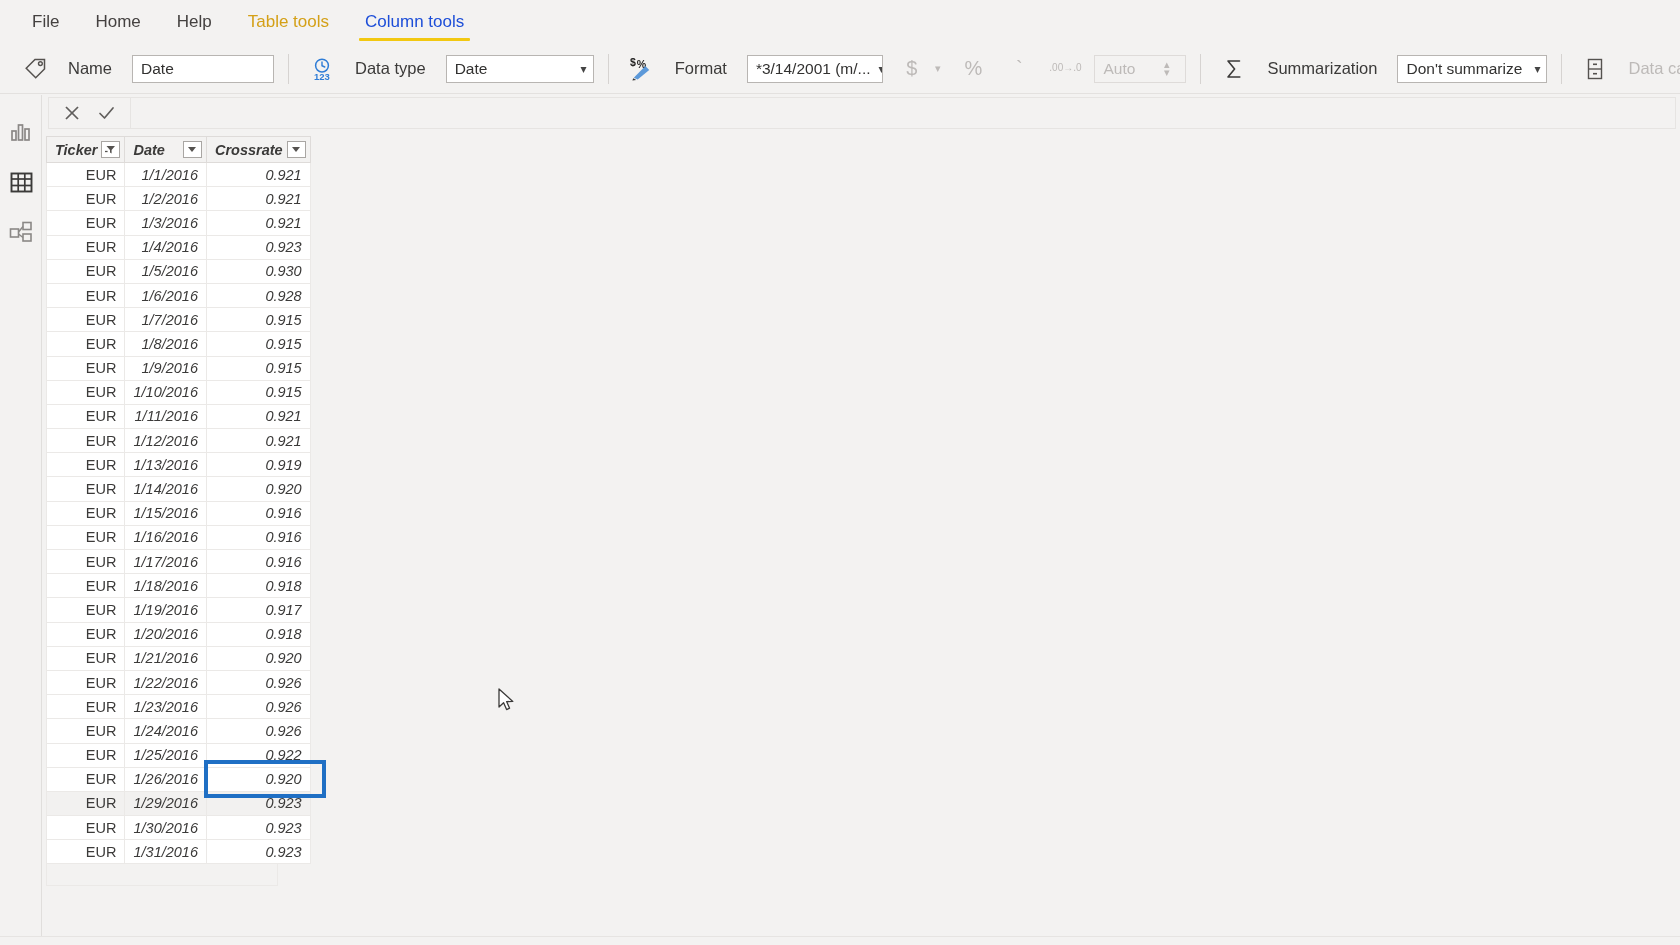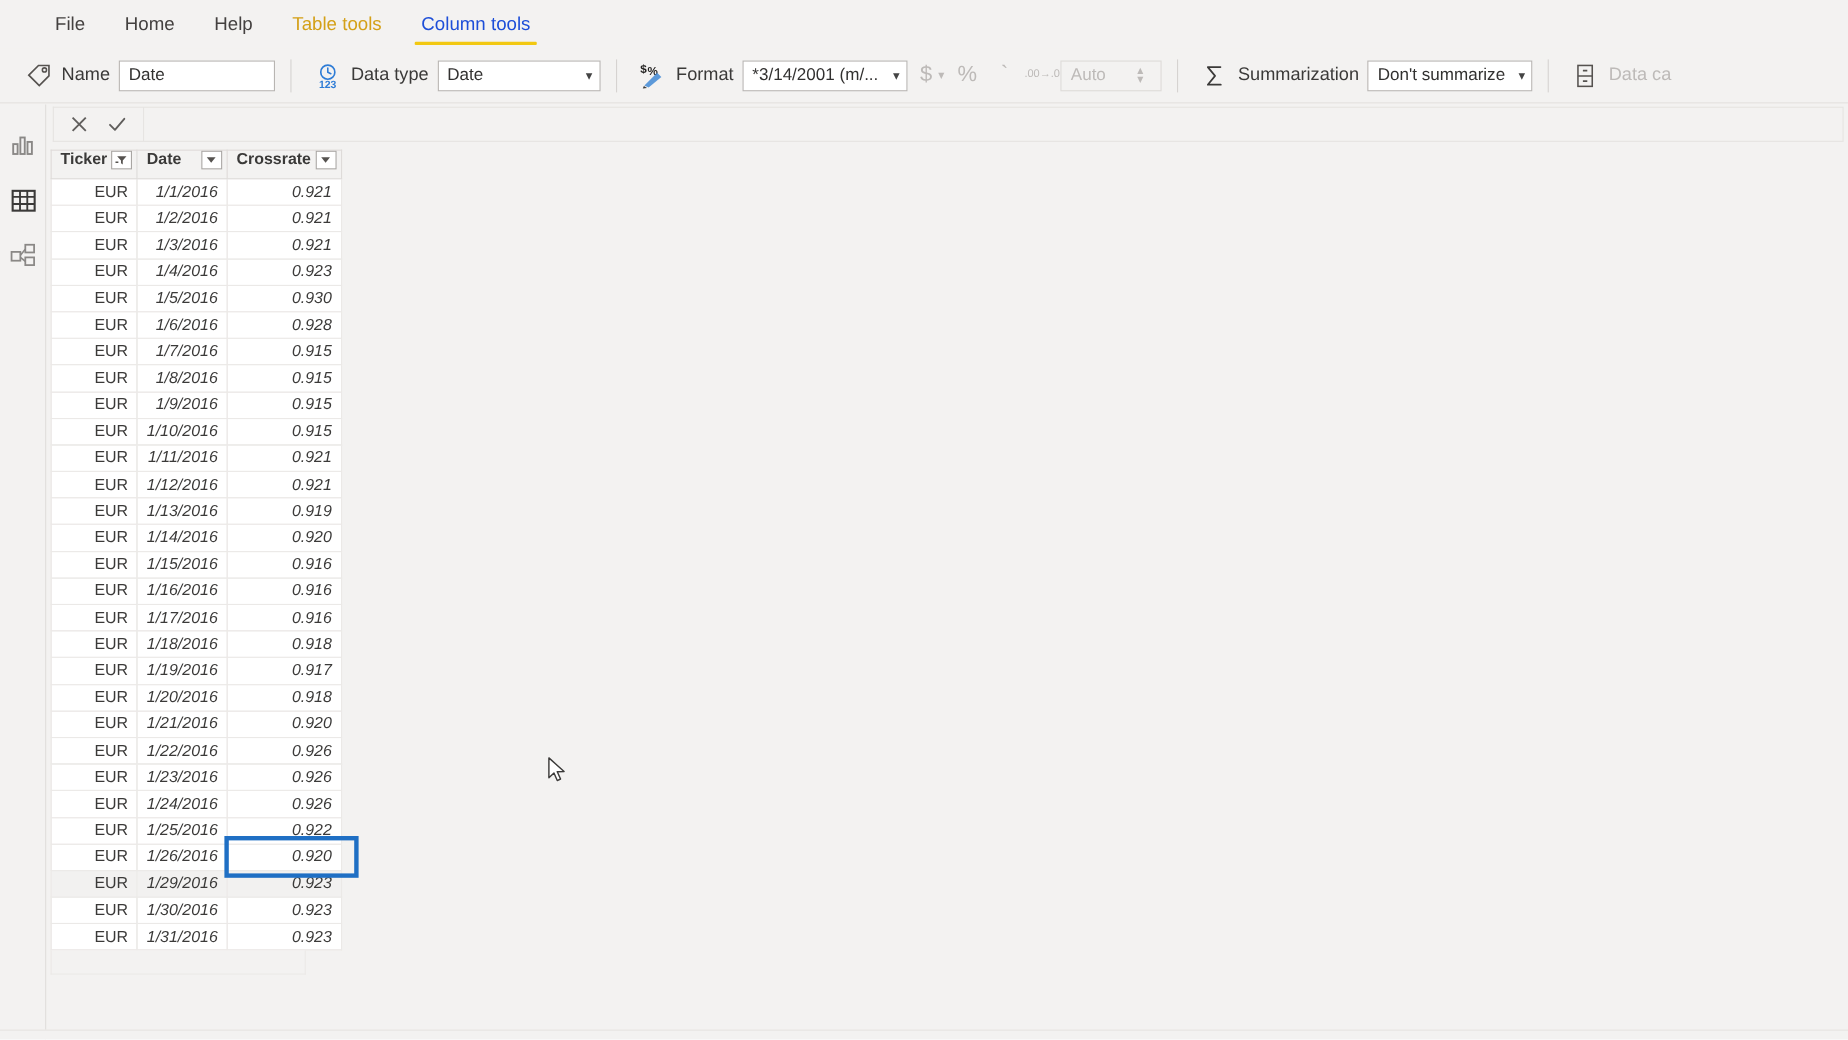--- a/index.html
+++ b/index.html
@@ -20,21 +20,21 @@
   }
 
   
   .ribbon-tabs {
     position: absolute;
     left: 0; top: 0;
     width: 1680px; height: 44px;
     background: #f3f2f1;
     display: flex;
     align-items: center;
-    padding-left: 32px;
+    padding-left: 14px;
     box-sizing: border-box;
   }
   .rtab {
     position: relative;
     font-size: 17px;
     color: #444140;
     padding: 0 18px;
     height: 44px;
     line-height: 44px;
     cursor: default;
@@ -57,21 +57,21 @@
     position: absolute;
     left: 0; top: 44px;
     width: 1680px; height: 50px;
     background: #f3f2f1;
     border-bottom: 1px solid #e3e1df;
     display: flex;
     align-items: center;
     padding-left: 16px;
     box-sizing: border-box;
   }
-  .rgroup { display: flex; align-items: center; height: 50px; }
+  .rgroup { display: flex; align-items: center; height: 50px; gap: 12px; }
   .rsep {
     width: 1px; height: 30px;
     background: #d6d3d1;
     margin: 0 14px;
     flex: none;
   }
   .rlabel {
     font-size: 16.5px;
     color: #3b3a39;
     margin: 0 8px 0 8px;
@@ -221,24 +221,26 @@
     color: #3b3a39;
     background: #f3f2f1;
     border: 1px solid #dedbd9;
     border-top: 1px solid #dedbd9;
     text-align: left;
     vertical-align: middle;
     box-sizing: border-box;
   }
   .th-inner {
     display: flex;
+    align-items: center;
     justify-content: space-between;
     padding: 0 4px 0 8px;
     height: 100%;
     box-sizing: border-box;
+    font-style: italic;
   }
   th.col-date {
     background: #edb211;
     color: #252423;
     border-color: #e0a80b;
   }
   .hdr-btn {
     width: 19px; height: 17px;
     border: 1px solid #a9a6a3;
     background: #ffffff;
@@ -367,21 +369,21 @@
     <div class="rgroup">
       <span class="ricon">
         <svg width="27" height="27" viewBox="0 0 27 27">
           <text x="1" y="11" font-family="Liberation Sans, sans-serif" font-size="11" font-weight="bold" fill="#252423">$</text>
           <text x="8" y="13" font-family="Liberation Sans, sans-serif" font-size="11" font-weight="bold" fill="#252423">%</text>
           <path d="M5 23 L17 11 L21 15 L9 25 Z" fill="#4b8fd6" opacity="0.9"></path>
           <path d="M4.5 23.5 L7.5 25.5 L3.5 26 Z" fill="#3a3a3a"></path>
         </svg>
       </span>
       <span class="rlabel">Format</span>
-      <div class="rselect" style="width:150px;">
+      <div class="rselect" style="width:136px;">
         <span>*3/14/2001 (m/...</span>
         <span class="caret">▾</span>
       </div>
 
       <div class="fmt-btn">$</div>
       <div class="fmt-caret">▾</div>
       <div class="fmt-btn">%</div>
       <div class="fmt-btn">`</div>
       <div class="fmt-btn small">
         <span style="display:flex;flex-direction:row;line-height:0.85;font-size:10px;align-items:center;">

